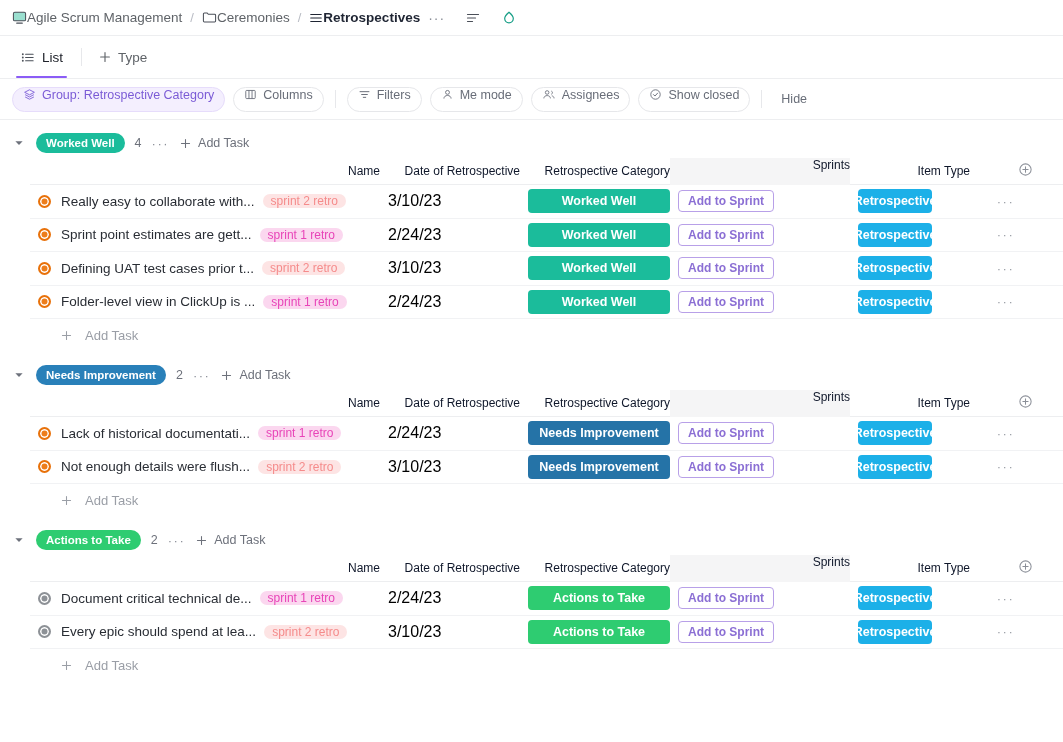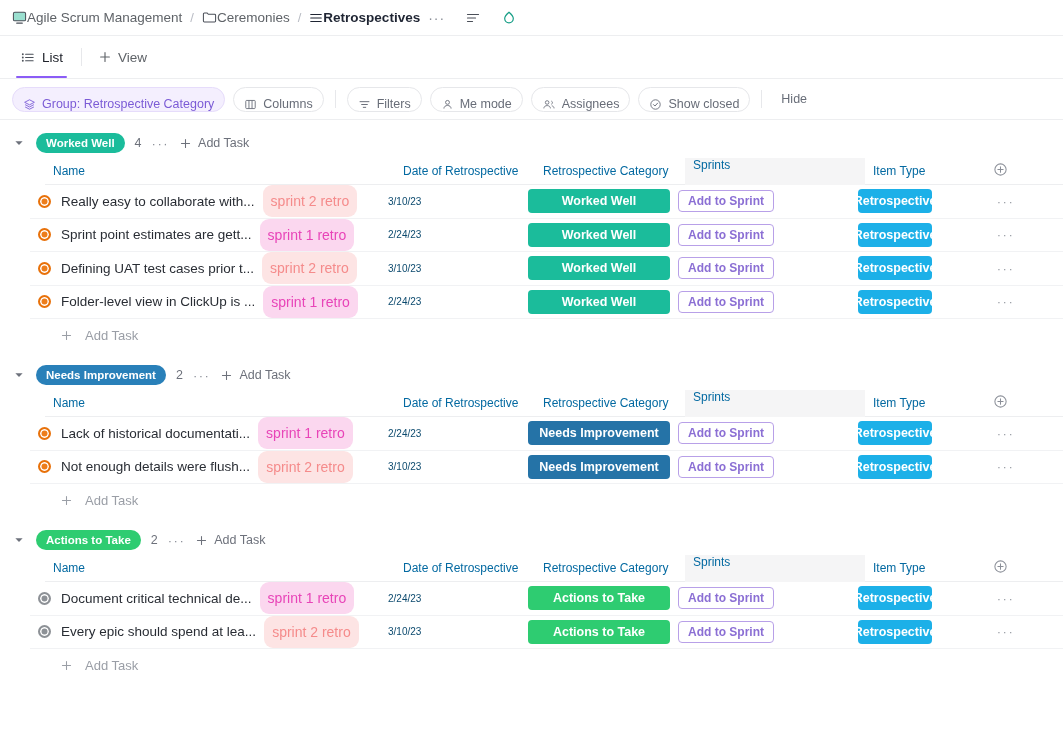--- a/index.html
+++ b/index.html
@@ -51,21 +51,21 @@
 
   
   .toolbar {
     height: 41px;
     display: flex; align-items: center; gap: 8px;
     padding: 0 12px;
     border-bottom: 1px solid #edeef0;
     font-size: 12.5px;
   }
   .chip {
-    display: flex; align-items: flex-end; gap: 6px;
+    display: flex; align-items: flex-start; gap: 6px;
     height: 25px; padding: 0 10px;
     border: 1px solid #e6e7ea; border-radius: 13px;
     color: #686d78; background: #fff; white-space: nowrap; cursor: pointer;
   }
   .chip.purple {
     background: #f4effe; border-color: #e6dcfb; color: #7b5bd6;
   }
   .tdivider { width: 1px; height: 18px; background: #e7e8eb; margin: 0 3px; }
   .plainbtn { color: #686d78; padding: 0 8px; cursor: pointer; }
 
@@ -85,22 +85,22 @@
     height: 20px; padding: 0 10px; border-radius: 10px;
     color: #fff; font-size: 11.5px; font-weight: bold; white-space: nowrap;
   }
   .gcount { color: #6d717b; font-size: 12.5px; }
   .gdots { color: #8b8f98; letter-spacing: 1.5px; font-size: 13px; cursor: pointer; }
   .gadd { display: flex; align-items: center; gap: 6px; color: #6d717b; cursor: pointer; }
 
   
   .thead {
     display: flex; align-items: center; height: 27px;
-    font-size: 12px; color: #0369a1;
-    border-bottom: 1px solid #edeef0; margin-left: 45px;
+    font-size: 12px; color: #0f172a;
+    border-bottom: 1px solid #edeef0; margin-left: 30px; text-align: right;
   }
   .thead .cell { padding-left: 8px; }
   .row {
     display: flex; align-items: center; height: 33.5px;
     border-bottom: 1px solid #f1f2f4; margin-left: 30px;
     font-size: 13.5px;
   }
   .row .cell { padding-left: 8px; display: flex; align-items: center; }
   .c-name   { width: 350px; }
   .c-date   { width: 140px; }
@@ -110,28 +110,28 @@
   .c-more   { width: 63px; justify-content: center; }
 
   .hl { background: #f5f5f6; height: 27px; }
 
   .status-dot { width: 13px; height: 13px; border-radius: 50%; flex: none; margin-right: 10px; }
   .status-orange { border: 2.5px solid #e8710a; background: #ed7d1b; box-shadow: inset 0 0 0 1.5px #fff; }
   .status-gray   { border: 2.5px solid #8d9196; background: #8d9196; box-shadow: inset 0 0 0 1.5px #fff; }
 
   .task-name { color: #292d34; white-space: nowrap; overflow: hidden; }
   .tag {
-    display: inline-flex; align-items: center; height: 32px;
-    padding: 0 8px; border-radius: 9px; font-size: 14px;
+    display: inline-flex; align-items: center; height: 14px;
+    padding: 0 8px; border-radius: 9px; font-size: 12px;
     margin-left: 8px; white-space: nowrap; flex: none;
   }
   .tag-s2 { background: #fde4e4; color: #f58b8b; }
   .tag-s1 { background: #fbd7ef; color: #e844b8; }
 
-  .date { color: #0c4a6e; font-size: 10px; }
+  .date { color: #000000; font-size: 16px; }
 
   .catbadge {
     display: flex; align-items: center; justify-content: center;
     width: 152px; height: 24px; border-radius: 4px;
     color: #fff; font-size: 12.5px; font-weight: bold; white-space: nowrap;
   }
   .sprintbtn {
     display: flex; align-items: center; justify-content: center;
     height: 22px; padding: 0 9px; border: 1px solid #b8a0e8; border-radius: 4px;
     color: #8b6fd4; font-size: 12px; background: #fff; white-space: nowrap; cursor: pointer; font-weight: bold;
@@ -205,21 +205,21 @@
     </span>
     <span>List</span>
   </div>
   <div class="vdivider"></div>
   <div class="vadd">
     <span class="icon">
       <svg width="14" height="14" viewBox="0 0 16 16">
           <path d="M8 3v10M3 8h10" stroke="#5f6368" stroke-width="1.3" stroke-linecap="round"></path>
         </svg>
     </span>
-    <span>View</span>
+    <span>Type</span>
   </div>
 </div>
 
 <div class="toolbar">
   <div class="chip purple">
     <span class="icon">
       <svg width="13" height="13" viewBox="0 0 16 16">
           <path d="M8 2.2L14 5.3 8 8.4 2 5.3z" fill="none" stroke="#7b5bd6" stroke-width="1.1"></path>
           <path d="M2.6 8.2L8 11l5.4-2.8M2.6 11L8 13.8 13.4 11" stroke="#7b5bd6" stroke-width="1.1" fill="none"></path>
         </svg>

